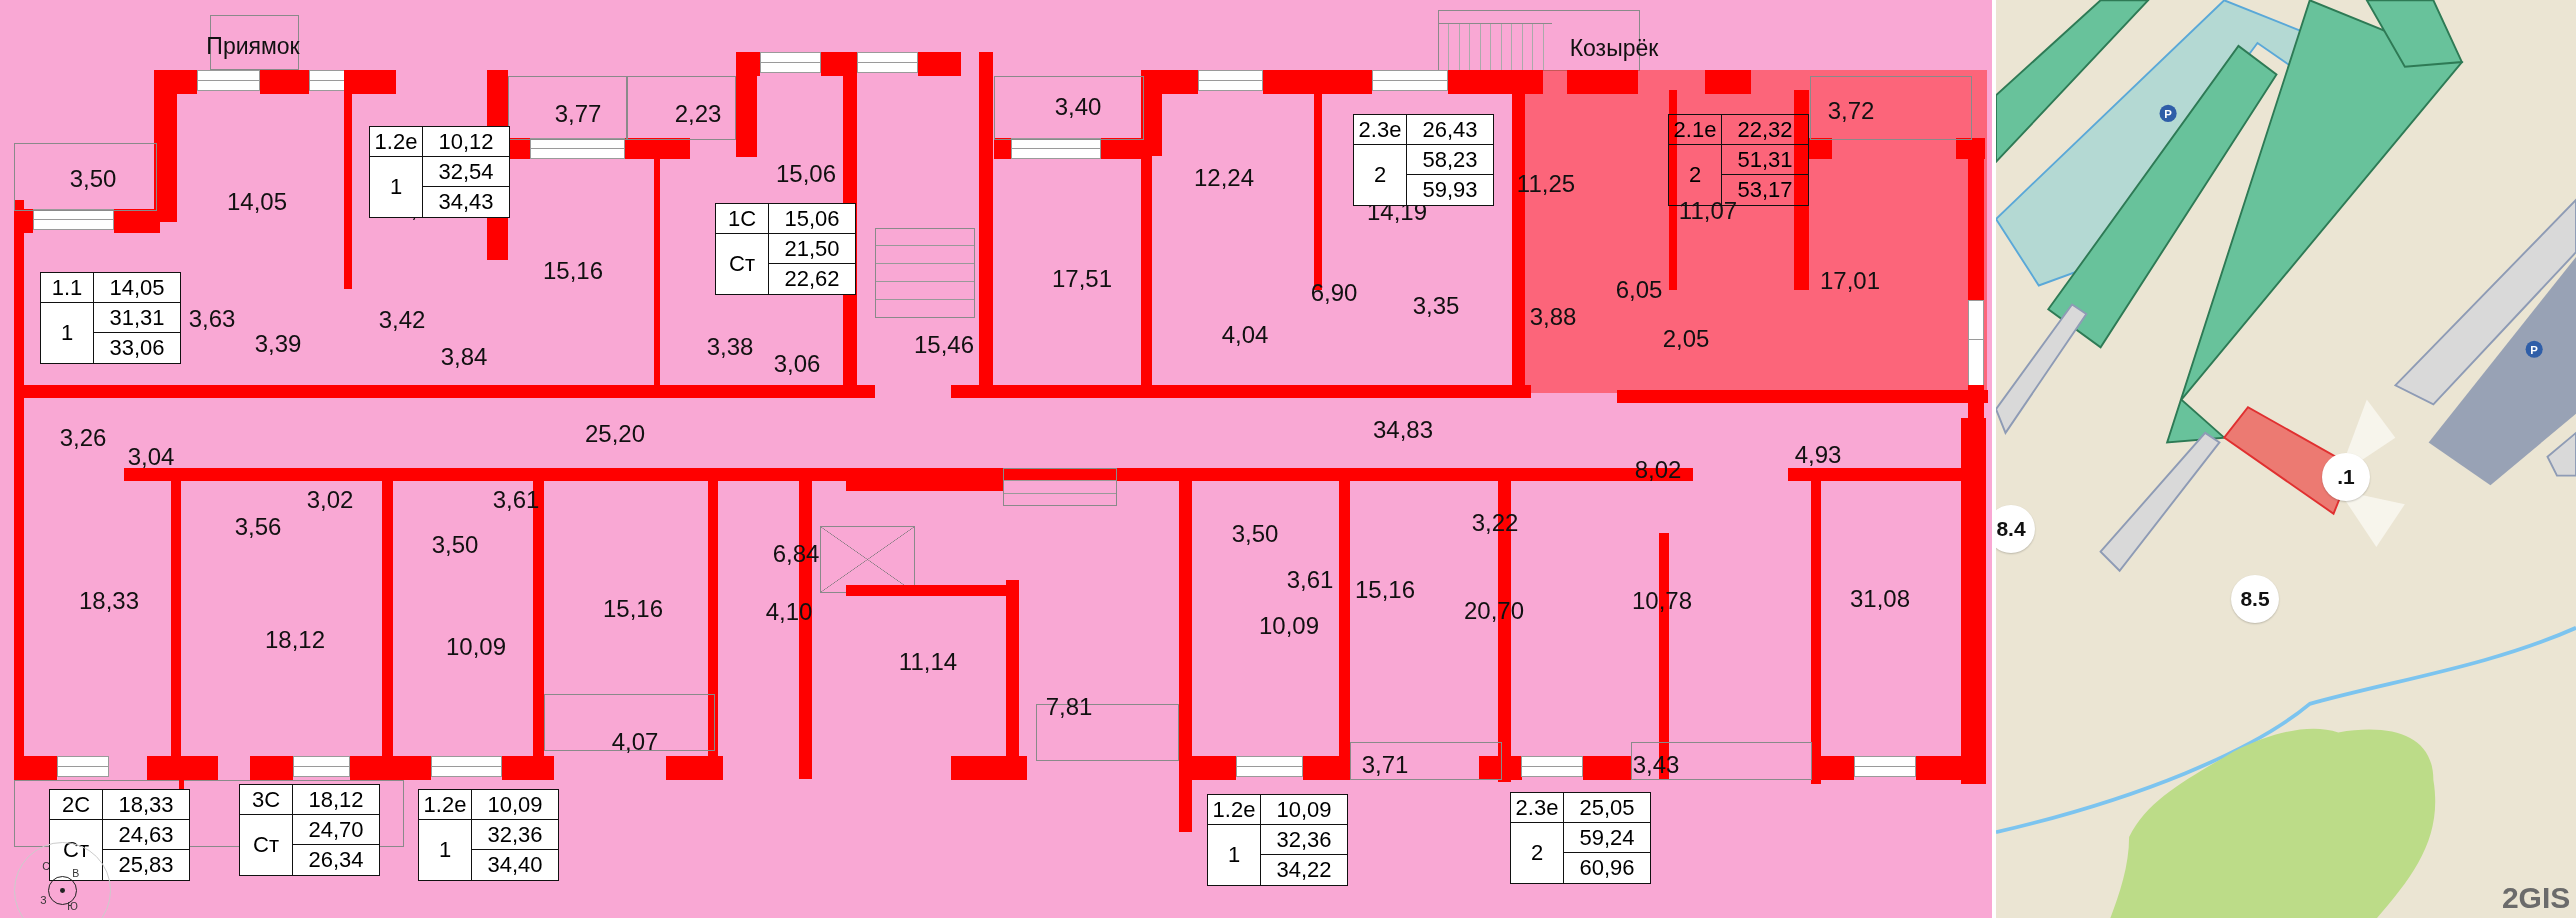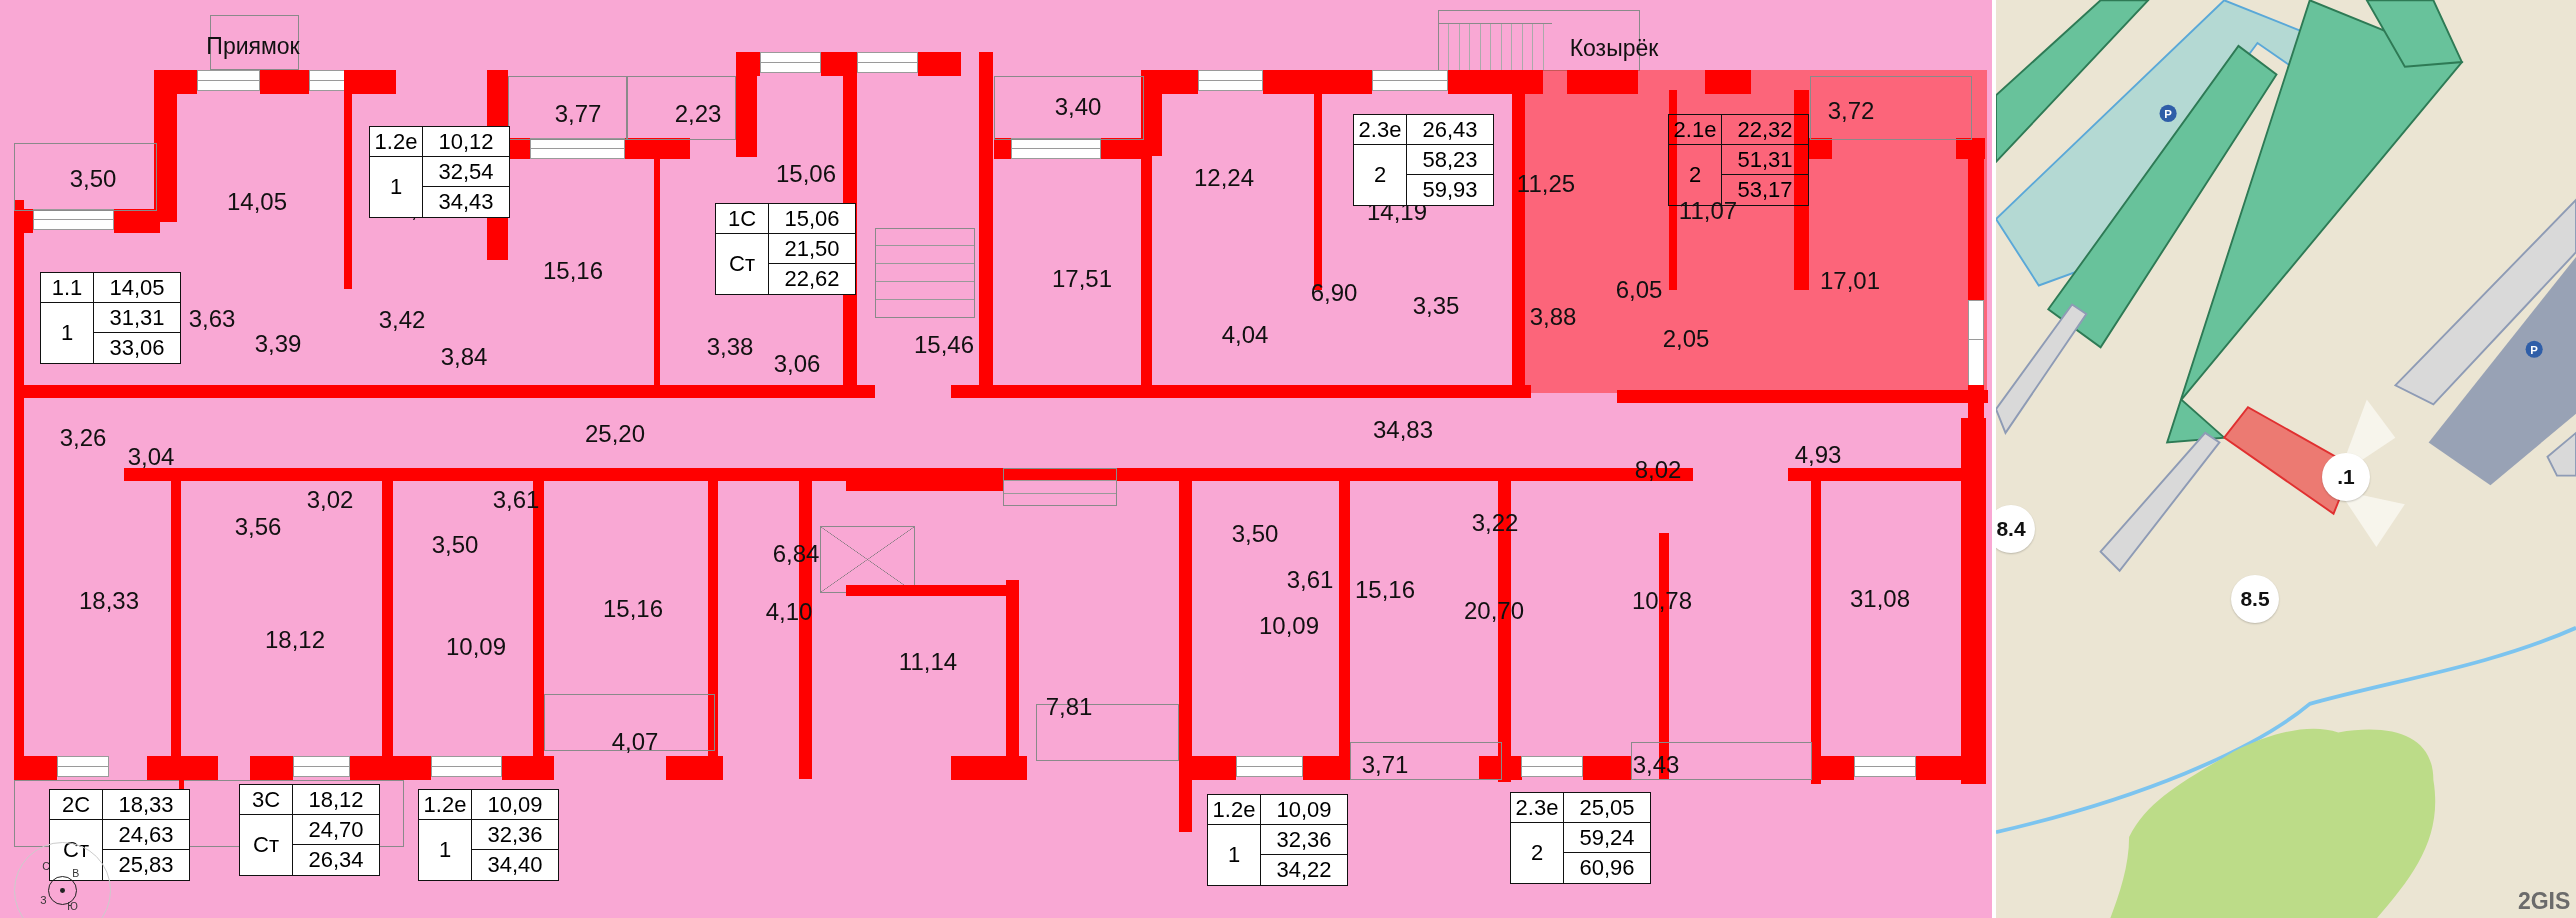--- a/index.html
+++ b/index.html
@@ -17,21 +17,21 @@
   .apt .r3{border-bottom:none;border-right:none;}
   .apt .r1v,.apt .r2v{border-right:none;}
   .hl{position:absolute;background:rgba(255,40,40,0.52);}
   .compass{position:absolute;left:14.3px;top:842px;width:95px;height:95px;border:1px solid #ccc;border-radius:50%;}
   .compass .inner{position:absolute;left:33px;top:33px;width:27px;height:27px;border:1.9px solid #222;border-radius:50%;}
   .compass .dot{position:absolute;left:45px;top:45px;width:4.8px;height:4.8px;background:#222;border-radius:50%;}
   .compass span{position:absolute;font-size:10.5px;color:#333;}
   .map{position:absolute;left:1996px;top:0;width:580px;height:919px;background:#ebe5d3;overflow:hidden;}
   .map svg{position:absolute;left:0;top:0;}
   .pin{position:absolute;width:48px;height:48px;border-radius:50%;background:#fff;font-weight:bold;font-size:21px;display:flex;align-items:center;justify-content:center;transform:translate(-50%,-50%);color:#111;box-shadow:0 1px 1.9px rgba(0,0,0,.2);}
-  .wm{position:absolute;right:5.7px;bottom:3.8px;font-size:23px;font-weight:bold;color:#6b6b6b;}
+  .wm{position:absolute;right:5.7px;bottom:3.8px;font-size:30px;font-weight:bold;color:#6b6b6b;}
 </style>
 </head>
 <body>
 
 <div class="plan">
 
   <div class="thin" style="left:210px;top:15px;width:89px;height:55px;"></div>
   <div class="tag" style="left:253px;top:46px;">Приямок</div>
   <div class="thin" style="left:1438px;top:9.5px;width:202px;height:61px;"></div>
   <div class="thin" style="left:1438px;top:23px;width:114px;height:48px;border-right:none;background:repeating-linear-gradient(90deg,transparent 0 9.5px,#aaa 9.5px 10.5px);"></div>

